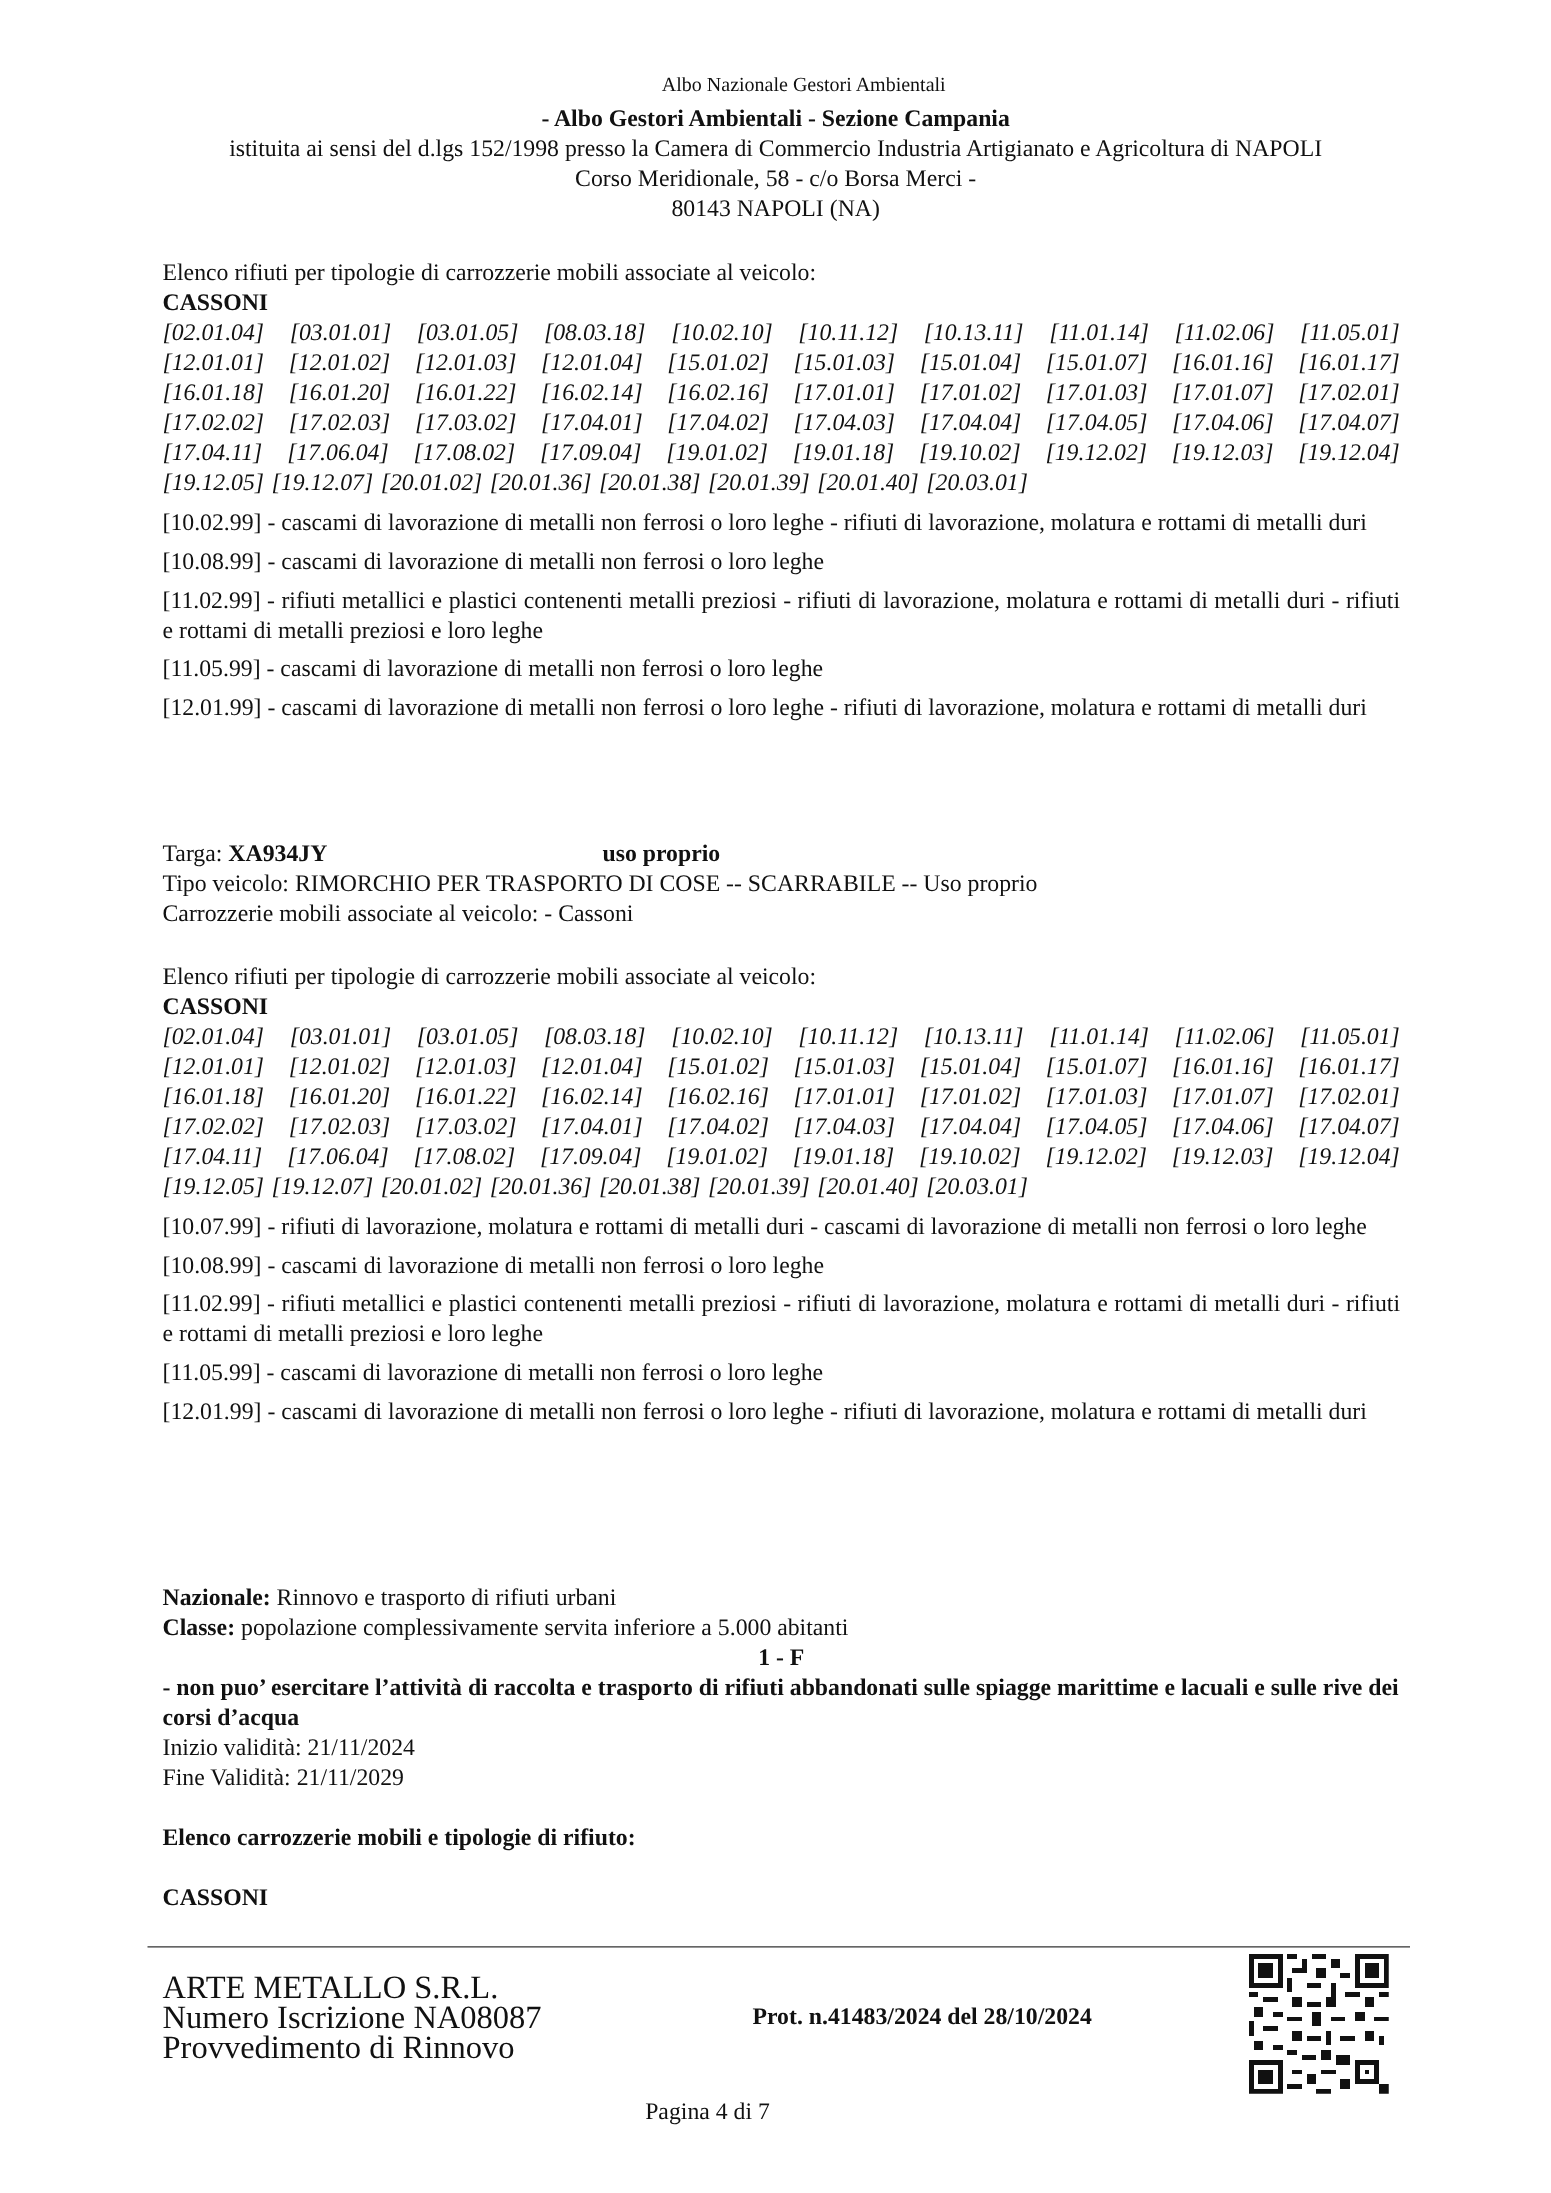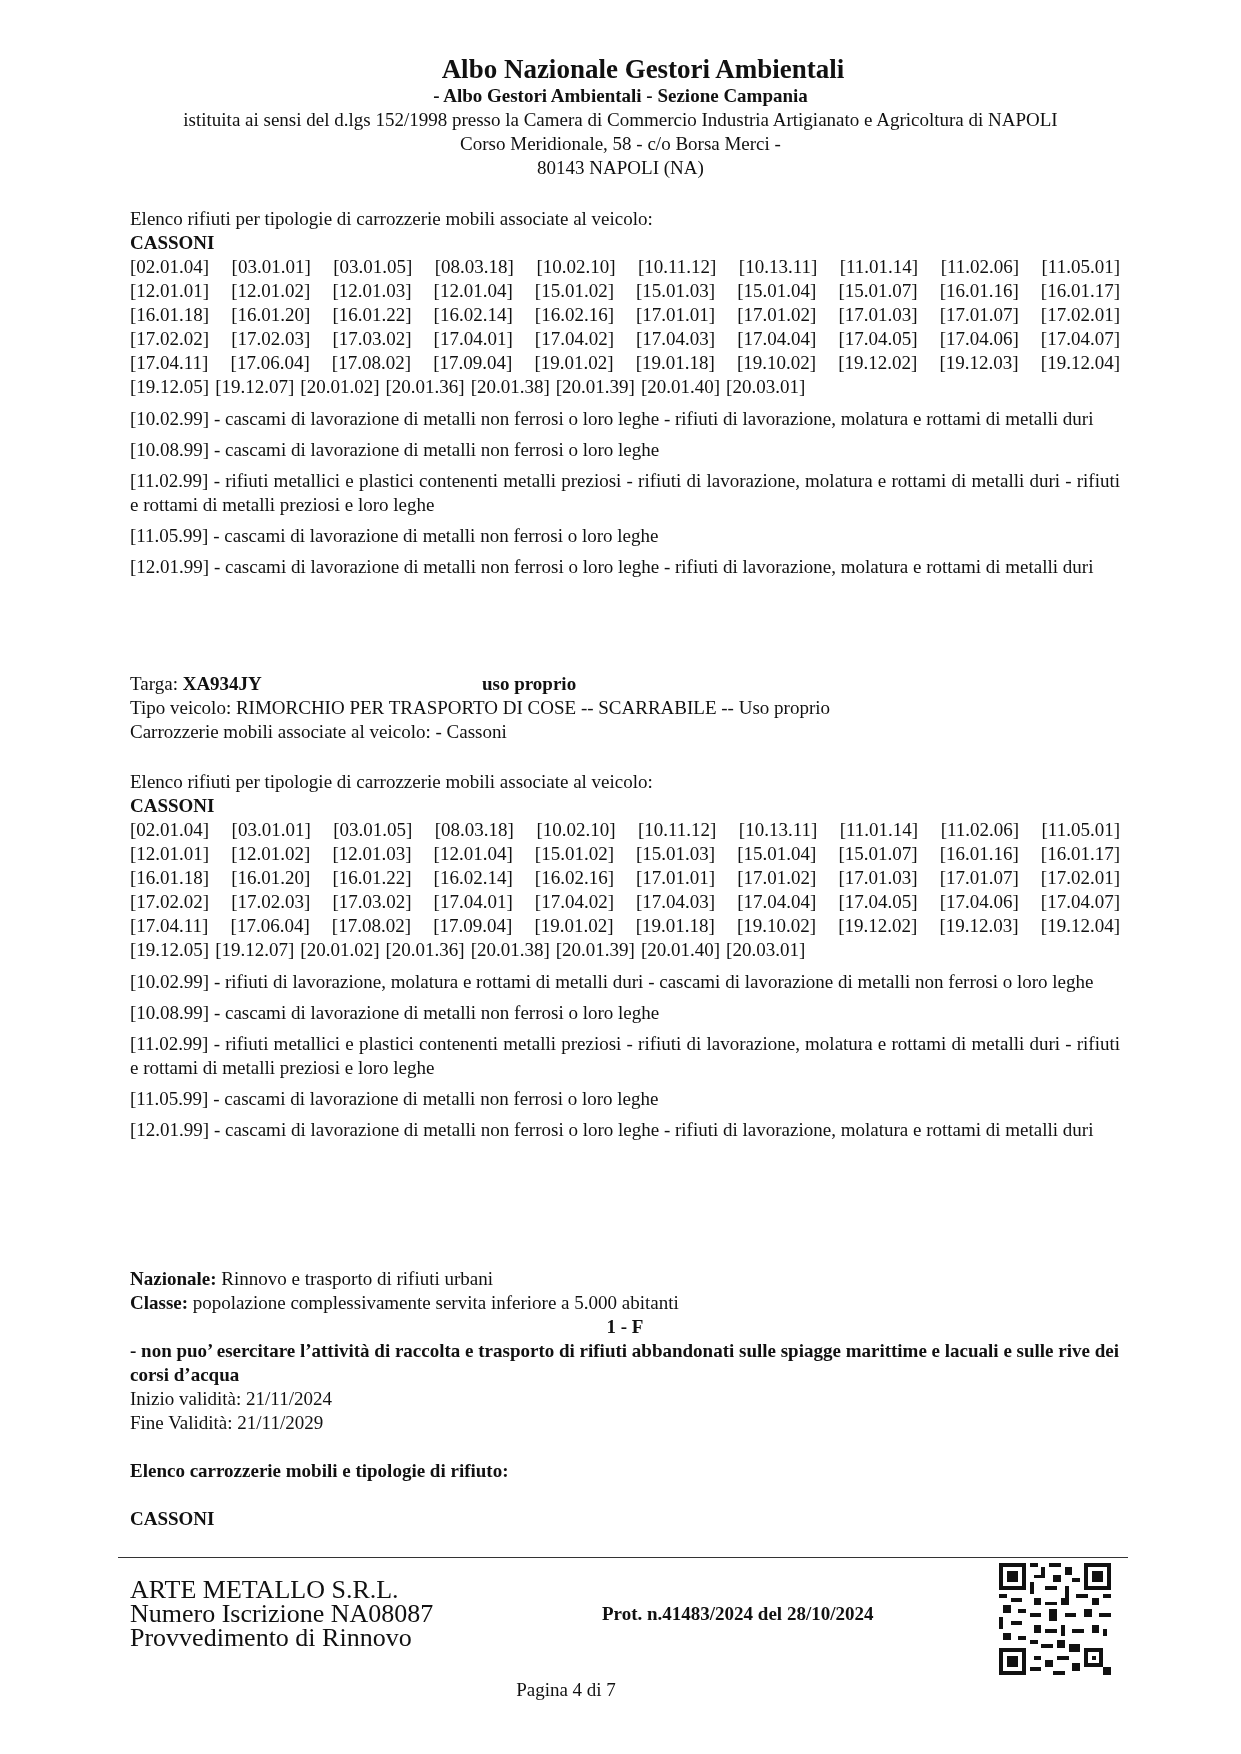--- a/index.html
+++ b/index.html
@@ -1,27 +1,27 @@
 <!DOCTYPE html>
 <html><head>
 <meta charset="utf-8">
 <style>
   html, body { margin: 0; padding: 0; background: #ffffff; }
   body { width: 1241px; height: 1754px; position: relative; overflow: hidden;
          font-family: "Liberation Serif", "DejaVu Serif", serif; color: #111; }
   .page { position: absolute; left: 0; top: 0; width: 1241px; height: 1754px; }
   .hdr { position: absolute; left: 0; width: 1241px; text-align: center; }
-  .hdr .t1 { font-size: 27px; font-weight: bold; line-height: 30px; padding-left: 45px; }
+  .hdr .t1 { font-size: 16px; font-weight: normal; line-height: 30px; padding-left: 45px; }
   .hdr .t2 { font-size: 19px; font-weight: bold; line-height: 24px; }
   .hdr .t3 { font-size: 19px; line-height: 24px; }
   .txt { font-size: 19px; line-height: 24px; }
   .bold { font-weight: bold; }
   .block { position: absolute; left: 130px; width: 990px; }
   .codes { font-size: 19px; line-height: 24px; }
-  .codes .row { display: flex; justify-content: space-between; white-space: nowrap; }
+  .codes .row { display: flex; justify-content: space-between; white-space: nowrap; font-style: italic; }
   .codes .row.last { justify-content: flex-start; gap: 6px; }
   .desc p { margin: 0 0 7px 0; font-size: 19px; line-height: 24px; text-align: justify; }
   .center { text-align: center; }
   .rule { position: absolute; left: 118px; width: 1010px; top: 1557px; height: 0; border-top: 1.5px solid #333; }
   .footer-left { position: absolute; left: 130px; top: 1578px; font-size: 26px; line-height: 24px; }
   .footer-prot { position: absolute; left: 602px; top: 1602px; font-size: 19px; font-weight: bold; line-height: 24px; }
   .qr { position: absolute; left: 999px; top: 1563px; width: 112px; height: 112px; }
   .pagenum { position: absolute; left: 0; width: 1082px; top: 1678px; text-align: center; font-size: 19px; line-height: 24px; margin-left: 25px; }
 </style>
 </head>
@@ -199,21 +199,21 @@
           <span>[19.12.07]</span>
           <span>[20.01.02]</span>
           <span>[20.01.36]</span>
           <span>[20.01.38]</span>
           <span>[20.01.39]</span>
           <span>[20.01.40]</span>
           <span>[20.03.01]</span>
       </div>
     </div>
     <div class="desc" style="margin-top:8px;">
-      <p>[10.02.99] - rifiuti di lavorazione, molatura e rottami di metalli duri - cascami di lavorazione di metalli non ferrosi o loro leghe</p>
+      <p>[10.07.99] - rifiuti di lavorazione, molatura e rottami di metalli duri - cascami di lavorazione di metalli non ferrosi o loro leghe</p>
       <p>[10.08.99] - cascami di lavorazione di metalli non ferrosi o loro leghe</p>
       <p>[11.02.99] - rifiuti metallici e plastici contenenti metalli preziosi - rifiuti di lavorazione, molatura e rottami di metalli duri - rifiuti e rottami di metalli preziosi e loro leghe</p>
       <p>[11.05.99] - cascami di lavorazione di metalli non ferrosi o loro leghe</p>
       <p>[12.01.99] - cascami di lavorazione di metalli non ferrosi o loro leghe - rifiuti di lavorazione, molatura e rottami di metalli duri</p>
     </div>
   </div>
 
   <div class="block" style="top:1267px;">
     <div class="txt">
       <span class="bold">Nazionale:</span><span> Rinnovo e trasporto di rifiuti urbani</span>

